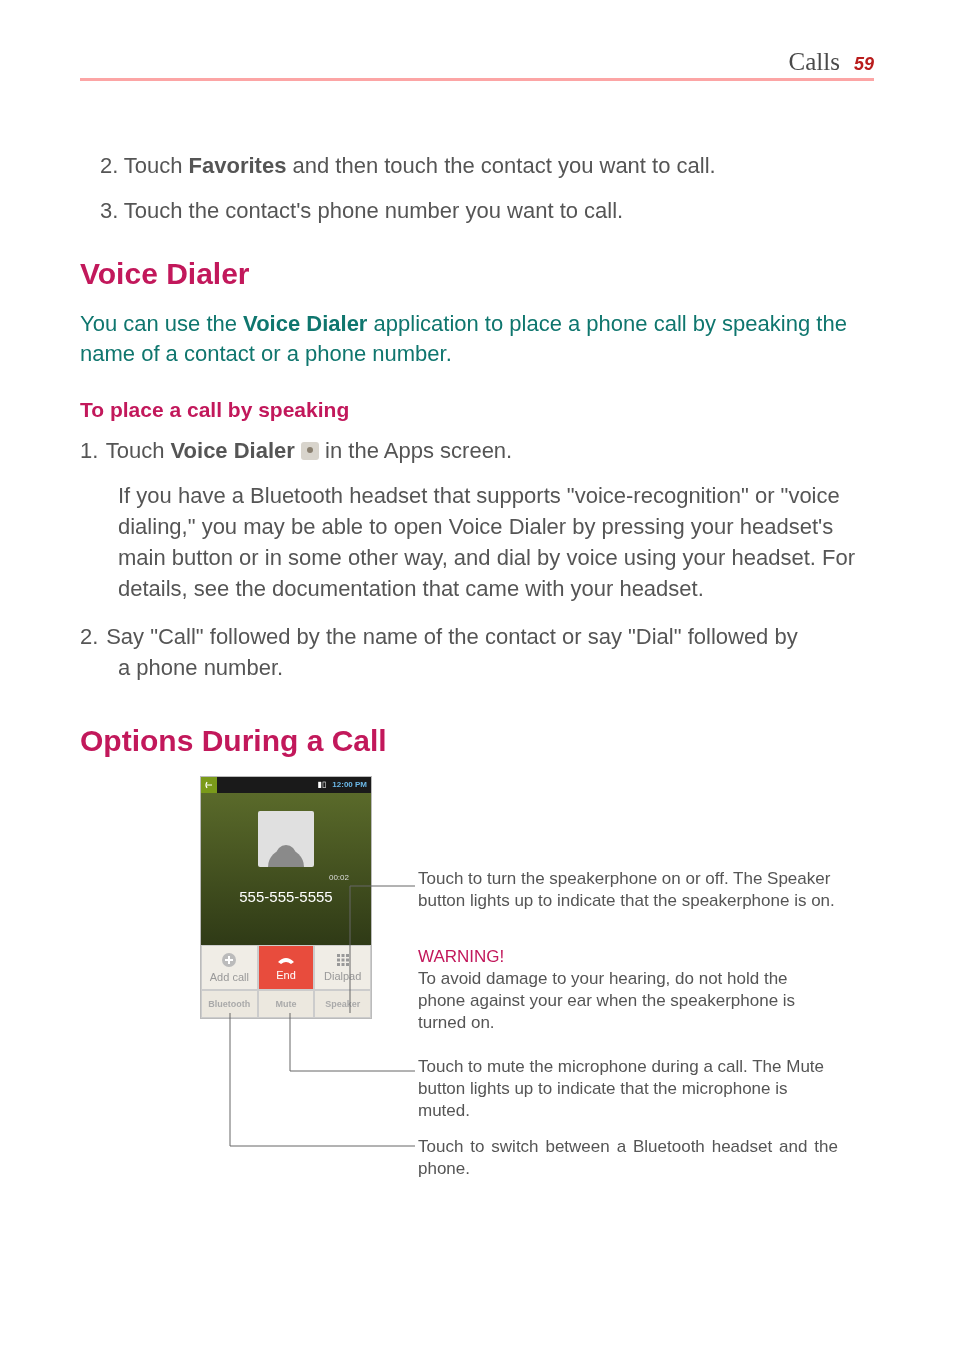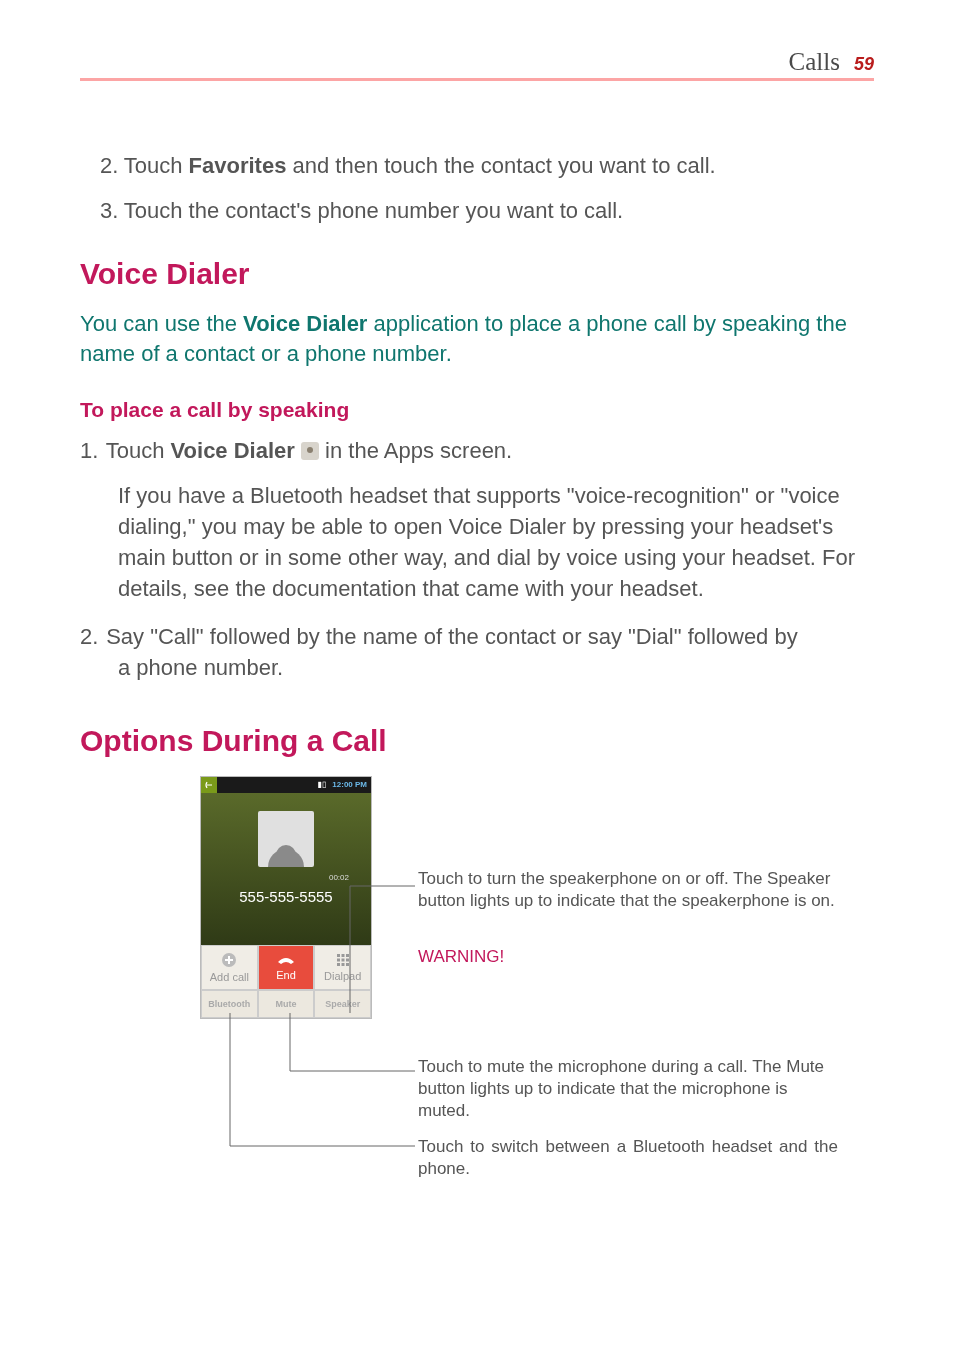--- a/index.html
+++ b/index.html
@@ -276,19 +276,20 @@
 
     <path d="M90 237 L90 295 L215 295" stroke="#666" stroke-width="1" fill="none"></path>
 
     <path d="M30 237 L30 370 L215 370" stroke="#666" stroke-width="1" fill="none"></path>
   </svg>
 
   <div class="callout-text" style="left:218px; top:92px;">Touch to turn the speakerphone on or off. The Speaker button lights up to indicate that the speakerphone is on.</div>
 
   <div class="callout-text" style="left:218px; top:170px;">
     <span class="warn">WARNING!</span><br>
+    <span>To avoid damage to your hearing, do not hold the phone against your ear when the speakerphone is turned on.</span>
   </div>
 
   <div class="callout-text" style="left:218px; top:280px;">Touch to mute the microphone during a call. The Mute button lights up to indicate that the microphone is muted.</div>
 
   <div class="callout-text" style="left:218px; top:360px; text-align:justify;">Touch to switch between a Bluetooth headset and the phone.</div>
 
 </div>
 
 </body></html>

